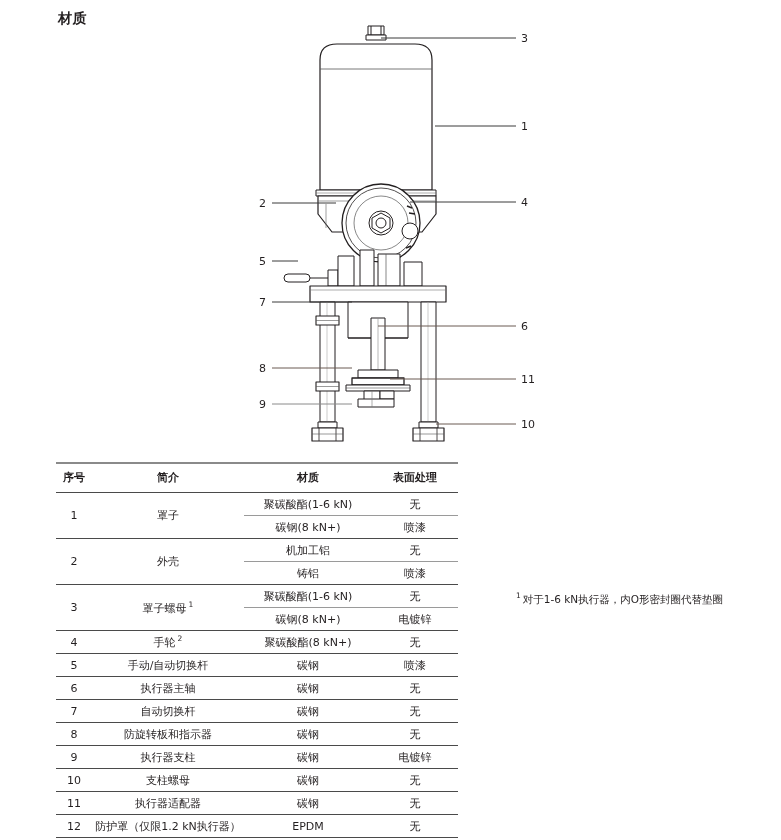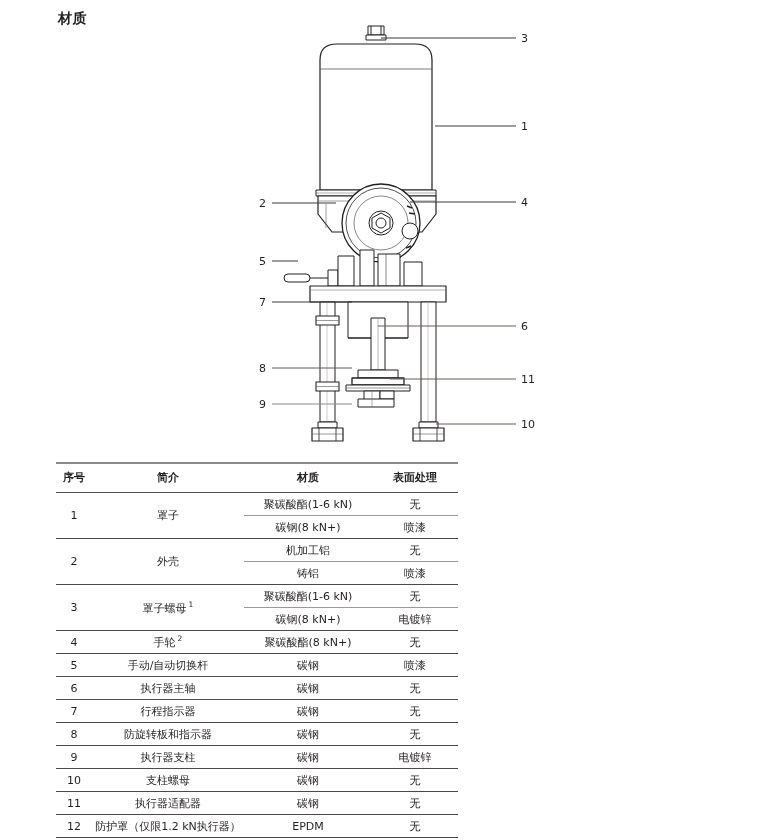--- a/index.html
+++ b/index.html
@@ -317,21 +317,21 @@
         <td class="cell-surface">喷漆</td>
       </tr>
       <tr class="rowline">
         <td class="cell-no" rowspan="1">6</td>
         <td class="cell-desc" rowspan="1"><span>执行器主轴</span></td>
         <td class="cell-material">碳钢</td>
         <td class="cell-surface">无</td>
       </tr>
       <tr class="rowline">
         <td class="cell-no" rowspan="1">7</td>
-        <td class="cell-desc" rowspan="1"><span>行程指示器</span></td>
+        <td class="cell-desc" rowspan="1"><span>自动切换杆</span></td>
         <td class="cell-material">碳钢</td>
         <td class="cell-surface">无</td>
       </tr>
       <tr class="rowline">
         <td class="cell-no" rowspan="1">8</td>
         <td class="cell-desc" rowspan="1"><span>防旋转板和指示器</span></td>
         <td class="cell-material">碳钢</td>
         <td class="cell-surface">无</td>
       </tr>
       <tr class="rowline">
@@ -355,13 +355,14 @@
       <tr class="rowline">
         <td class="cell-no" rowspan="1">12</td>
         <td class="cell-desc" rowspan="1"><span>防护罩（仅限1.2 kN执行器）</span></td>
         <td class="cell-material">EPDM</td>
         <td class="cell-surface">无</td>
       </tr>
     </tbody>
 </table>
 
 <div id="footnotes">
+    <div class="footnote"><sup>1</sup><span>对于1-6 kN执行器，内O形密封圈代替垫圈</span></div>
   </div>
 
 </body></html>

